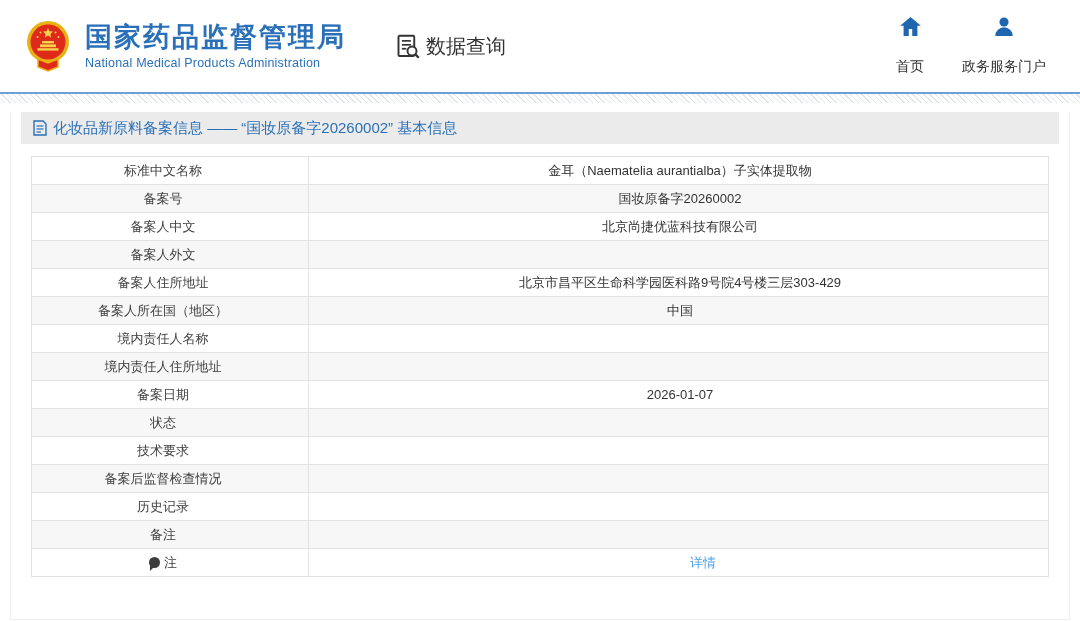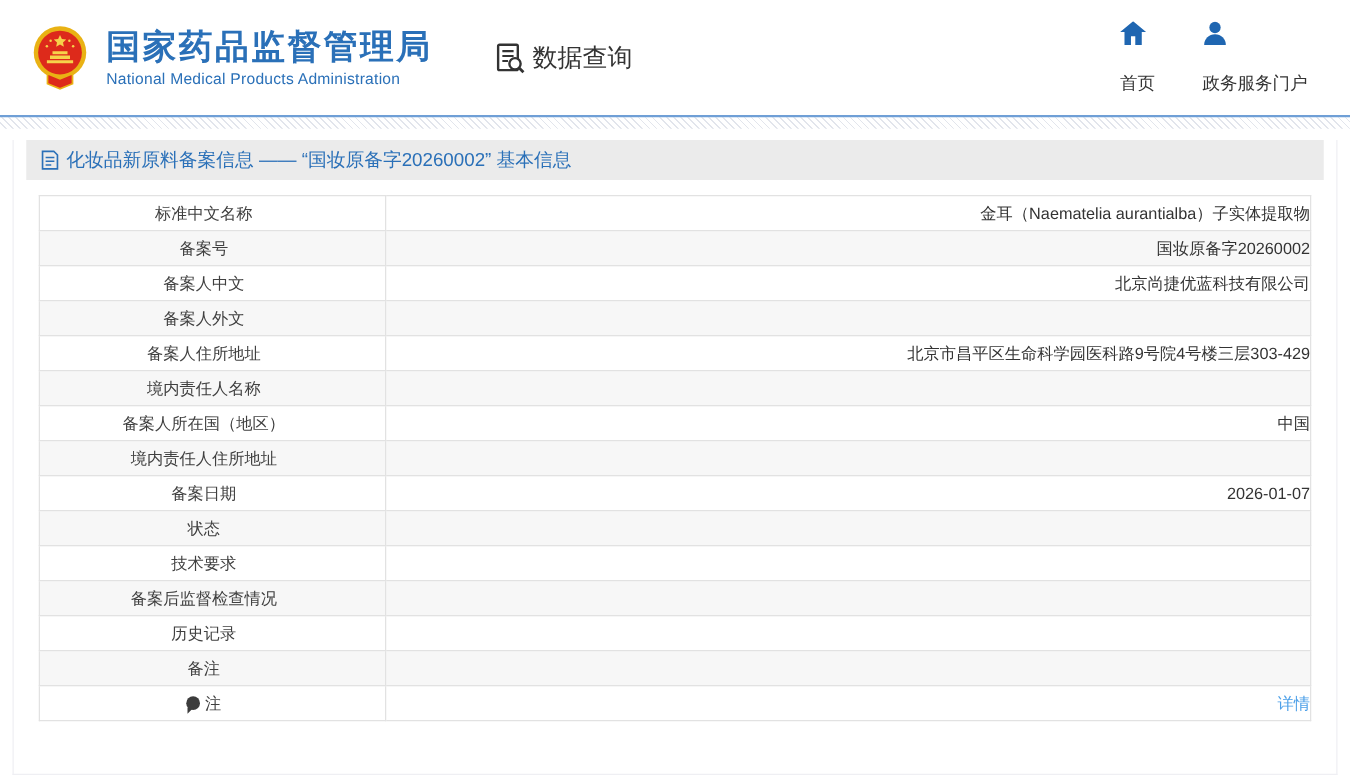--- a/index.html
+++ b/index.html
@@ -9,21 +9,21 @@
   
   .header { height:92px; display:flex; align-items:center; padding:0 34px 0 24px; background:#fff; }
   .emblem { width:48px; height:54px; flex:0 0 auto; }
   .brand { margin-left:13px; display:flex; flex-direction:column; justify-content:center; }
   .brand-cn { font-size:27px; font-weight:bold; color:#2a70b8; letter-spacing:2px; line-height:1.15; }
   .brand-en { font-size:12.5px; color:#2a70b8; margin-top:3px; letter-spacing:0.2px; }
   .section-entry { display:flex; align-items:center; margin-left:48px; cursor:pointer; }
   .section-entry svg { display:block; }
   .section-label { font-size:20px; color:#333; margin-left:5px; font-weight:500; }
   .header-nav { margin-left:auto; display:flex; gap:38px; }
-  .nav-item { display:flex; flex-direction:column; cursor:pointer;gap:17px; }
+  .nav-item { display:flex; flex-direction:column; align-items:center; cursor:pointer;gap:17px; }
   .nav-item svg { display:block; }
   .nav-label { font-size:14px; color:#333; margin-top:5px; white-space:nowrap; }
 
   
   .blue-line { height:2px; background:#6f9fd6; }
   .hatch { height:9px;
     background:repeating-linear-gradient(45deg,#ffffff 0px,#ffffff 3px,#e2e5ec 3px,#e2e5ec 4px); }
 
   
   .panel { margin:0 10px; height:508px; border:1px solid #efeff3; border-top:none; background:#fff; }
@@ -32,21 +32,21 @@
   .title-bar svg { flex:0 0 auto; }
   .page-title { font-size:15px; color:#2a70b8; margin-left:6px; font-weight:500; white-space:nowrap; }
 
   
   .table-wrap { margin:12px 20px 0 20px; }
   table.info { width:100%; border-collapse:collapse; table-layout:fixed; }
   table.info tr:nth-child(even) { background:#f7f7f7; }
   table.info th, table.info td { border:1px solid #e2e2e2; height:28px;
     font-size:13px; font-weight:normal; vertical-align:middle; }
   table.info th { width:277px; text-align:center; padding-right:14px; color:#404040; white-space:nowrap; }
-  table.info td { text-align:right; padding-left:3px; color:#333; }
+  table.info td { text-align:center; padding-left:3px; color:#333; }
   table.info a { color:#4da0e8; text-decoration:none;margin-left:46px; }
 
   .note-ic { display:inline-block; width:11px; height:11px; background:#3c3c3c;
     border-radius:50%; position:relative; margin-right:4px; vertical-align:-1px; }
   .note-ic::after { content:''; position:absolute; left:1px; bottom:-3px; width:0; height:0;
     border-top:5px solid #3c3c3c; border-right:5px solid transparent; }
 </style>
 </head>
 <body>
 
@@ -127,26 +127,26 @@
           </tr>
           <tr>
             <th>备案人外文</th>
             <td></td>
           </tr>
           <tr>
             <th>备案人住所地址</th>
             <td>北京市昌平区生命科学园医科路9号院4号楼三层303-429</td>
           </tr>
           <tr>
+            <th>备案人所在国（地区）</th>
+            <td>中国</td>
+          </tr>
+          <tr>
             <th>境内责任人名称</th>
             <td></td>
-          </tr>
-          <tr>
-            <th>备案人所在国（地区）</th>
-            <td>中国</td>
           </tr>
           <tr>
             <th>境内责任人住所地址</th>
             <td></td>
           </tr>
           <tr>
             <th>备案日期</th>
             <td>2026-01-07</td>
           </tr>
           <tr>

